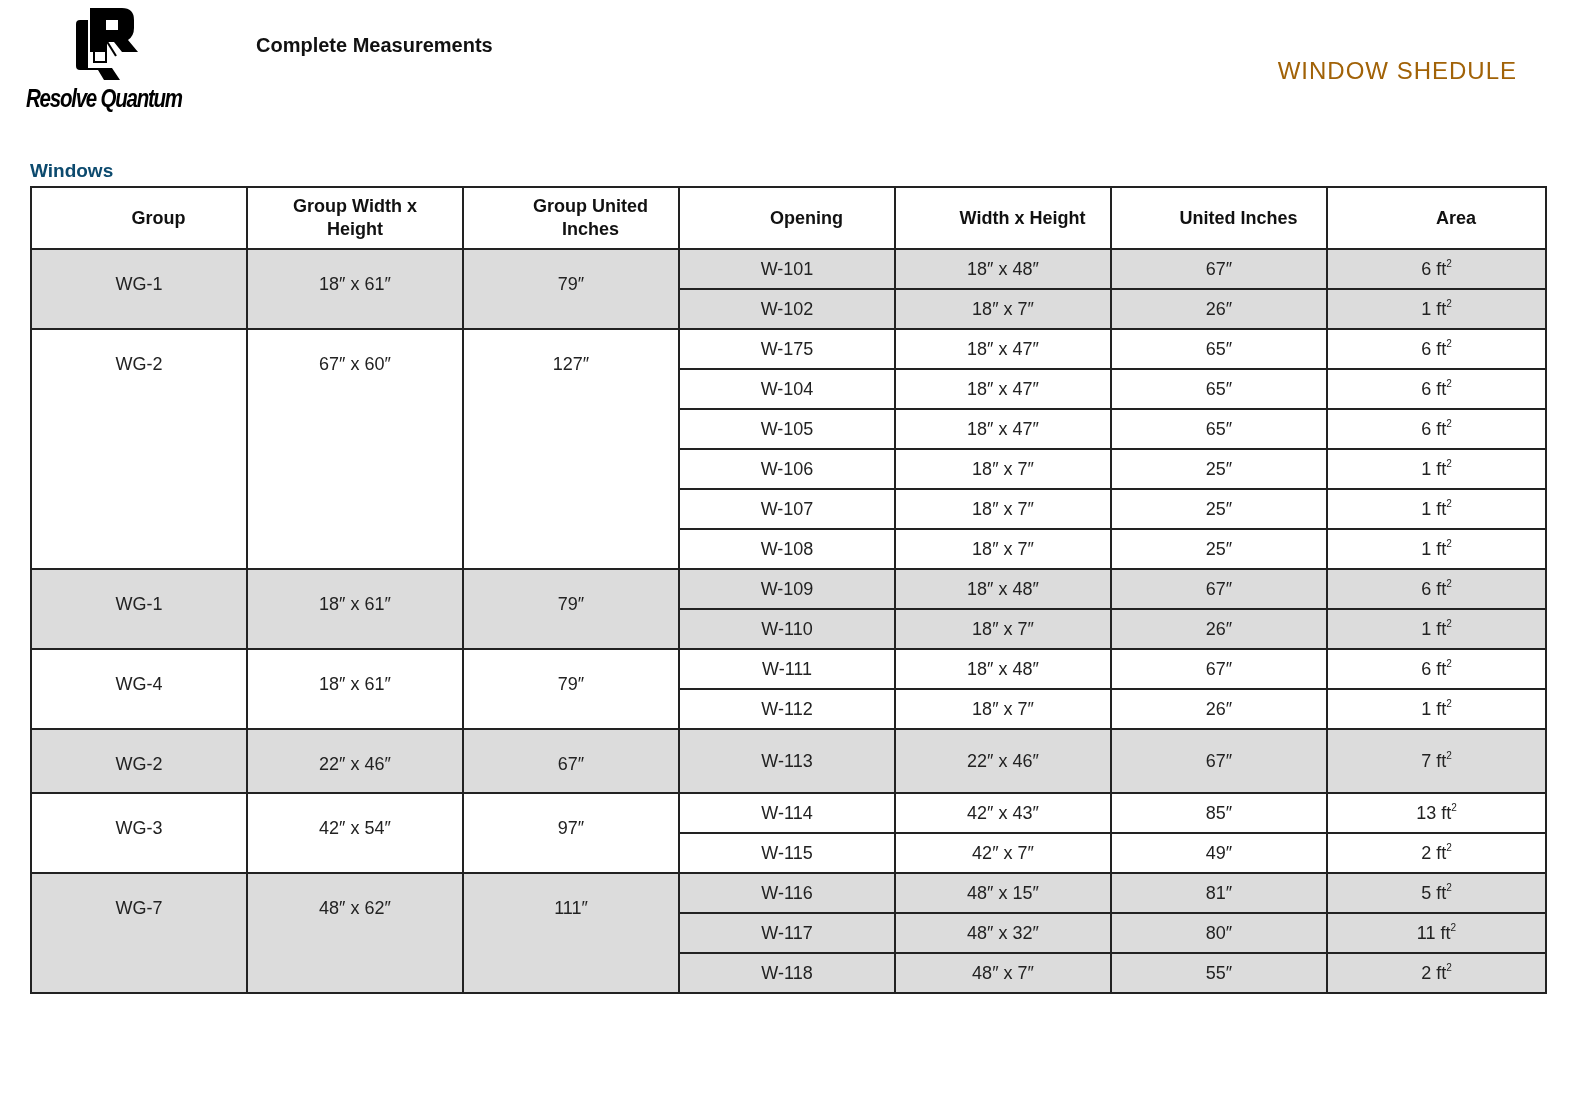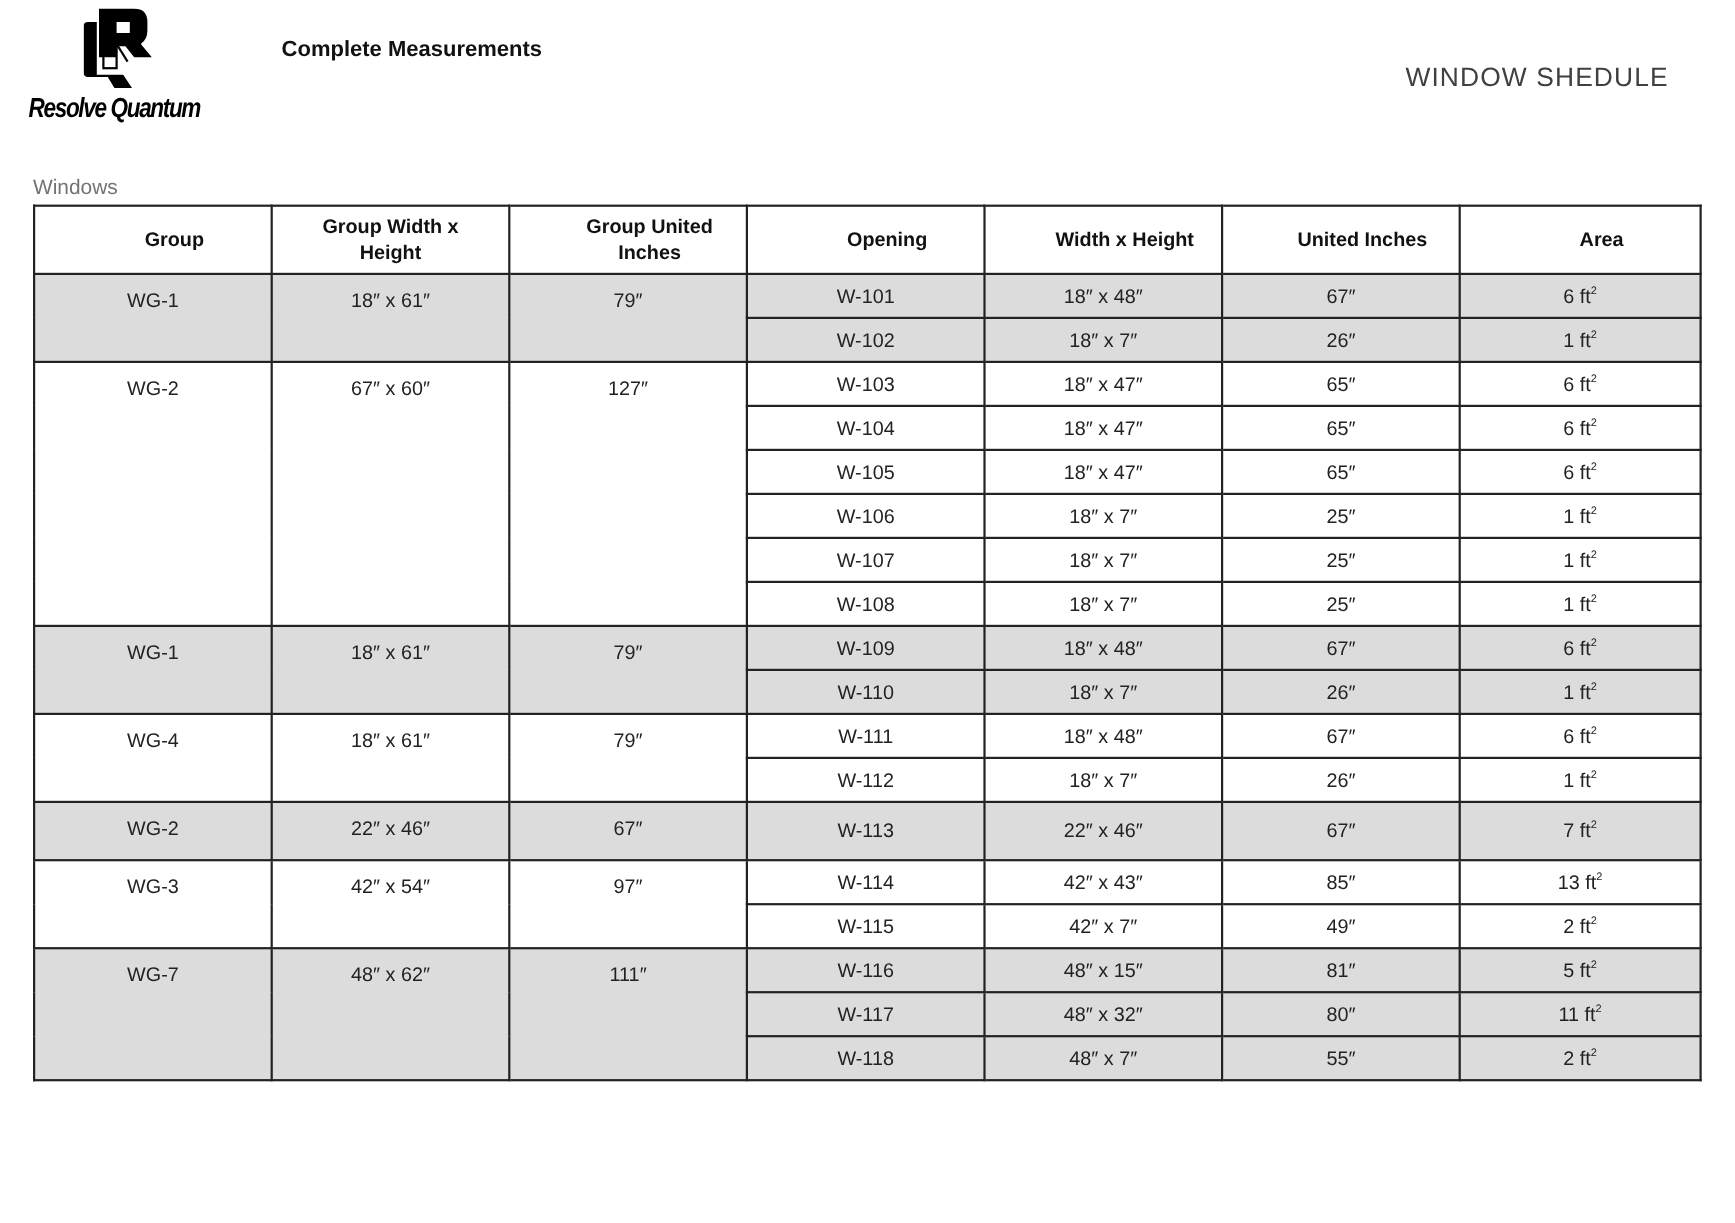--- a/index.html
+++ b/index.html
@@ -1,27 +1,27 @@
 <!DOCTYPE html>
 <html><head>
 <meta charset="utf-8">
 <style>
   html, body { margin: 0; padding: 0; background: #ffffff; }
   body { width: 1577px; height: 1112px; position: relative; font-family: "Liberation Sans", sans-serif; color: #111; overflow: hidden; }
   .logo { position: absolute; left: 26px; top: 6px; width: 160px; height: 108px; font-style: italic; }
   .logo svg { position: absolute; left: 50px; top: 0; }
   .logo-text { position: absolute; left: 0; top: 78px; width: 160px; font-family: "Liberation Sans", sans-serif; font-weight: 700; font-size: 25px; letter-spacing: -1.5px; transform: scaleX(0.82); transform-origin: left top; white-space: nowrap; color: #000; }
   .title { position: absolute; left: 256px; top: 34px; font-size: 20px; font-weight: 700; color: #111; }
-  .doc-type { position: absolute; right: 60px; top: 57px; font-size: 24px; letter-spacing: 1px; color: #404040; }
-  .section-label { position: absolute; left: 30px; top: 160px; font-size: 19px; font-weight: 400; color: #737373; }
+  .doc-type { position: absolute; right: 60px; top: 57px; font-size: 24px; letter-spacing: 1px; color: #a16207; }
+  .section-label { position: absolute; left: 30px; top: 160px; font-size: 19px; font-weight: 700; color: #0c4a6e; }
   table.schedule { position: absolute; left: 30px; top: 186px; width: 1515px; border-collapse: collapse; table-layout: fixed; font-size: 18px; }
   table.schedule th, table.schedule td { border: 2px solid #222; text-align: center; padding: 0; }
   table.schedule th { height: 60px; font-weight: 700; font-size: 18px; line-height: 23px; background: #fff; padding-left: 39px; }
   table.schedule td { height: 38px; vertical-align: middle; color: #222; }
-  table.schedule td.grp { vertical-align: top; padding-top: 13px; }
+  table.schedule td.grp { vertical-align: top; padding-top: 24px; }
   tr.shade td { background: #dcdcdc; }
   sup { font-size: 10px; vertical-align: 8px; }
 </style>
 </head>
 <body>
 
 <div class="logo">
   <svg width="64" height="74" viewBox="0 0 64 74">
     <path d="M14 2 H46 Q58 2 58 14 V22 Q58 30 52 34 L62 46 H46 L38 36 H30 V46 H14 Z M30 14 V24 H42 V14 Z" fill="#000"></path>
     <path d="M0 18 Q0 14 4 14 H12 V62 H36 L44 74 H28 L22 64 H4 Q0 64 0 60 Z" fill="#000"></path>
@@ -69,21 +69,21 @@
       <tr class="shade">
         <td>W-102</td>
         <td>18″ x 7″</td>
         <td>26″</td>
         <td><span>1 ft</span><sup>2</sup></td>
       </tr>
       <tr>
         <td class="grp" rowspan="6">WG-2</td>
         <td class="grp" rowspan="6">67″ x 60″</td>
         <td class="grp" rowspan="6">127″</td>
-        <td>W-103</td>
+        <td>W-175</td>
         <td>18″ x 47″</td>
         <td>65″</td>
         <td><span>6 ft</span><sup>2</sup></td>
       </tr>
       <tr>
         <td>W-104</td>
         <td>18″ x 47″</td>
         <td>65″</td>
         <td><span>6 ft</span><sup>2</sup></td>
       </tr>

